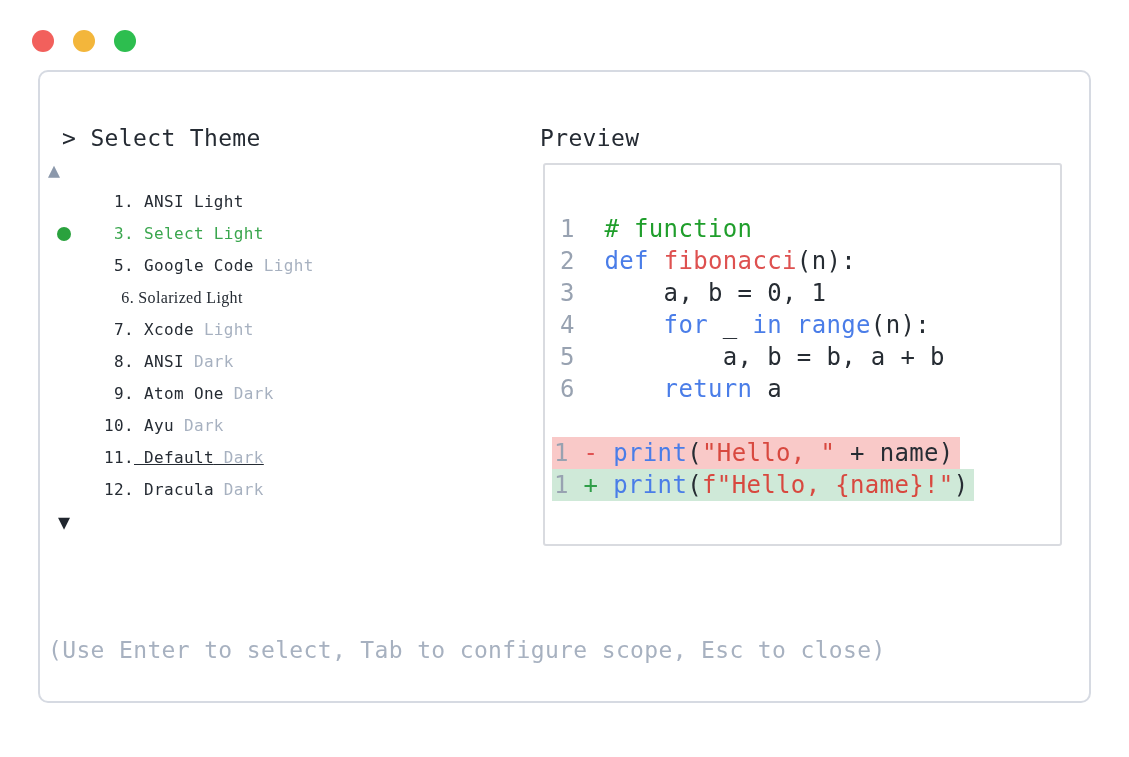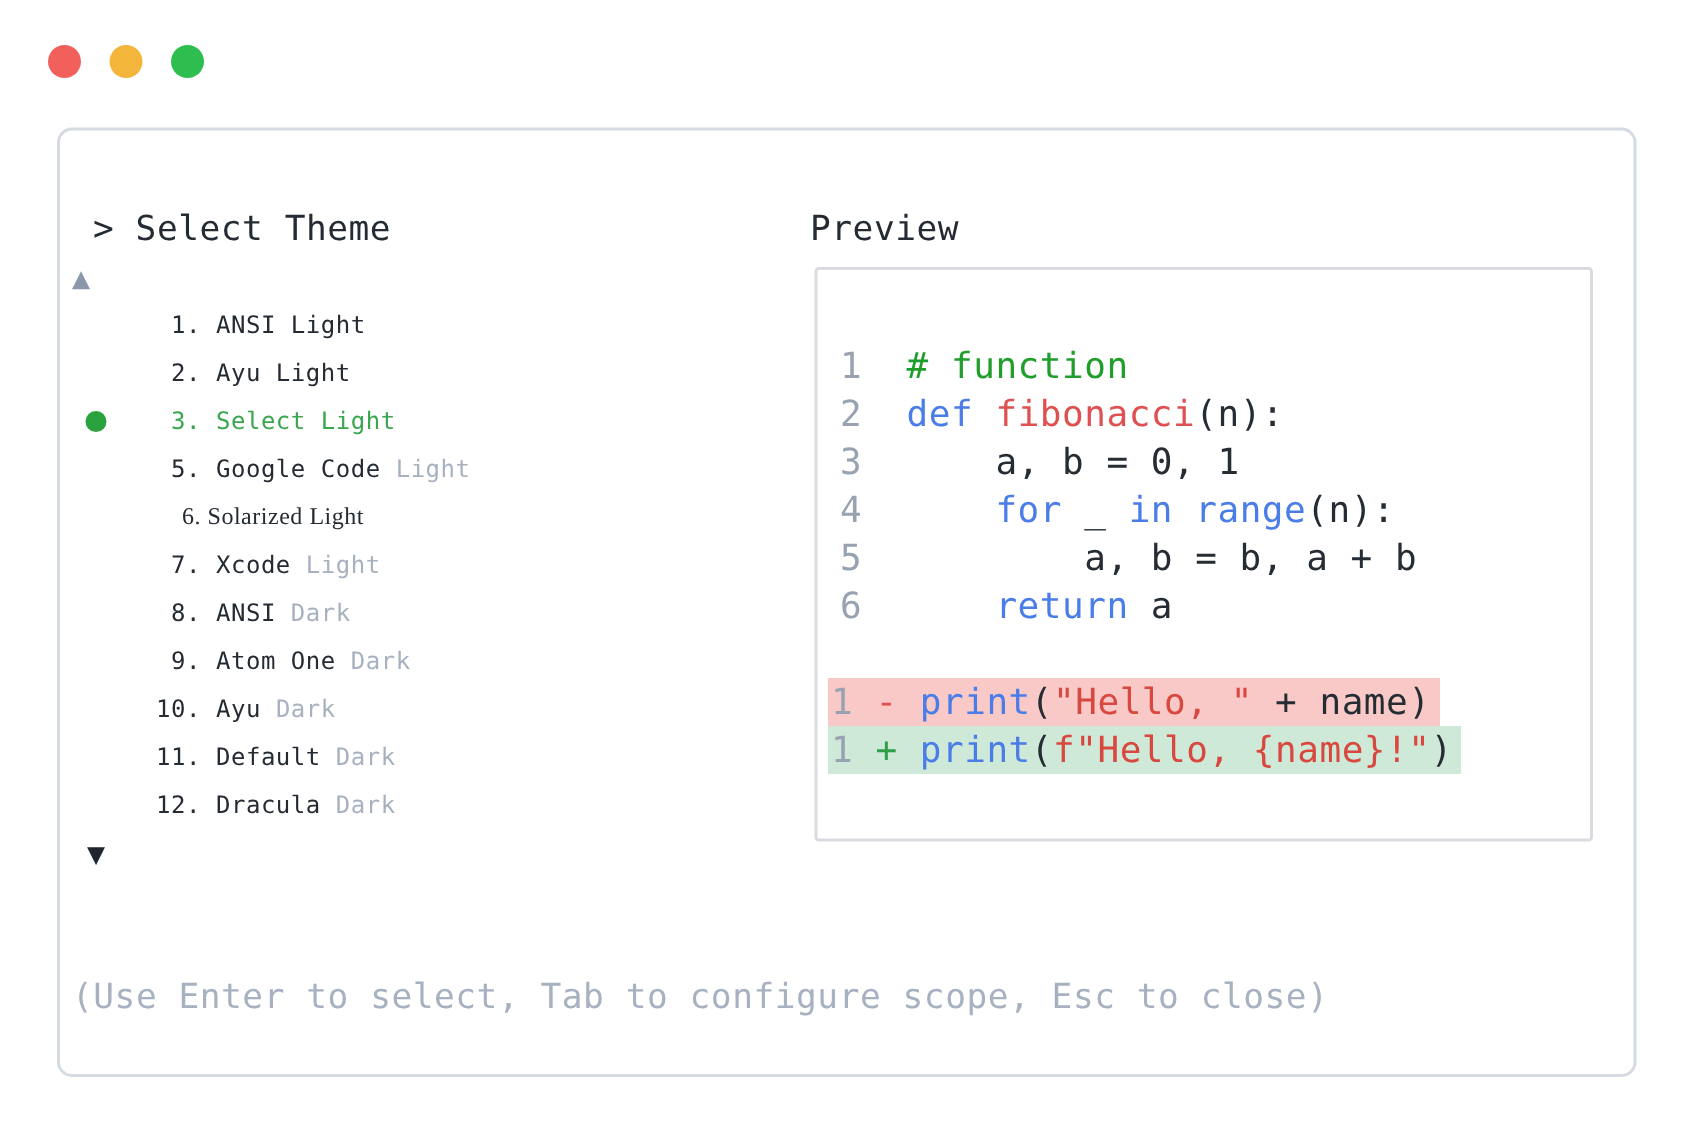--- a/index.html
+++ b/index.html
@@ -4,21 +4,21 @@
 <style>
   html,body{margin:0;padding:0;}
   body{
     width:1129px;height:757px;position:relative;background:#ffffff;
     font-family:"DejaVu Sans Mono","Liberation Mono",monospace;
     letter-spacing:0.35px;overflow:hidden;
   }
   .traffic{position:absolute;left:32px;top:30px;display:flex;gap:19px;}
   .tdot{width:22px;height:22px;border-radius:50%;}
   .panel{
-    position:absolute;left:38px;top:85px;width:1053px;height:633px;
+    position:absolute;left:38px;top:70px;width:1053px;height:633px;
     border:2px solid #d6dae2;border-radius:10px;box-sizing:border-box;
     background:#ffffff;
   }
   .line{height:32px;line-height:32px;font-size:23px;white-space:pre;color:#252b33;}
   .lcol{position:absolute;left:8px;top:50px;}
   .header-line{padding-left:14px;}
   .arrow{font-size:20px;}
   .arrow-down{margin-left:10px;}
   .theme-row{height:32px;line-height:32px;font-size:16px;white-space:pre;position:relative;}
   .bullet{display:inline-block;width:43px;}
@@ -43,29 +43,28 @@
   <div class="tdot" style="background: rgb(45, 190, 79);"></div>
 </div>
 
 <div class="panel" style="border-color: rgb(214, 218, 226);">
 
   <div class="lcol">
     <div class="line header-line" style="color: rgb(37, 43, 51);">&gt; Select Theme</div>
     <div class="line arrow arrow-up" style="color: rgb(139, 152, 171);">▲</div>
     <div>
         <div class="theme-row" style="color: rgb(37, 43, 51);"><span class="bullet"></span><span class="num">1.</span><span> ANSI Light</span></div>
-        <div class="theme-row" style="color: rgb(37, 43, 51);"><span class="bullet"></span><span class="num">2.</span><span> Ayu Light</span></div>
         <div class="theme-row" style="color: rgb(58, 166, 78);"><span class="bullet"><span class="sel-dot" style="background: rgb(42, 162, 62);"></span></span><span class="num">3.</span><span> Select Light</span></div>
         <div class="theme-row" style="color: rgb(37, 43, 51);"><span class="bullet"></span><span class="num">5.</span><span> Google Code</span><span style="color: rgb(167, 177, 192);"> Light</span></div>
         <div class="theme-row" style="color: rgb(37, 43, 51); font-family: Liberation Serif, serif;"><span class="bullet"></span><span class="num">6.</span><span> Solarized Light</span></div>
         <div class="theme-row" style="color: rgb(37, 43, 51);"><span class="bullet"></span><span class="num">7.</span><span> Xcode</span><span style="color: rgb(167, 177, 192);"> Light</span></div>
         <div class="theme-row" style="color: rgb(37, 43, 51);"><span class="bullet"></span><span class="num">8.</span><span> ANSI</span><span style="color: rgb(167, 177, 192);"> Dark</span></div>
         <div class="theme-row" style="color: rgb(37, 43, 51);"><span class="bullet"></span><span class="num">9.</span><span> Atom One</span><span style="color: rgb(167, 177, 192);"> Dark</span></div>
         <div class="theme-row" style="color: rgb(37, 43, 51);"><span class="bullet"></span><span class="num">10.</span><span> Ayu</span><span style="color: rgb(167, 177, 192);"> Dark</span></div>
-        <div class="theme-row" style="color: rgb(37, 43, 51);"><span class="bullet"></span><span class="num">11.</span><span> Default</span><span style="color: rgb(167, 177, 192);"> Dark</span></div>
+        <div class="theme-row" style="color: rgb(37, 43, 51); text-decoration: underline;"><span class="bullet"></span><span class="num">11.</span><span> Default</span><span style="color: rgb(167, 177, 192);"> Dark</span></div>
         <div class="theme-row" style="color: rgb(37, 43, 51);"><span class="bullet"></span><span class="num">12.</span><span> Dracula</span><span style="color: rgb(167, 177, 192);"> Dark</span></div>
       </div>
     <div class="line arrow arrow-down" style="color: rgb(32, 38, 46);">▼</div>
   </div>
 
   <div class="line preview-label" style="color: rgb(37, 43, 51);">Preview</div>
 
   <div class="preview-box" style="border-color: rgb(217, 219, 224);">
     <div>
         <div class="code-line"><span style="color: rgb(152, 162, 177);">1  </span><span style="color: rgb(31, 158, 43);"># function</span></div>

